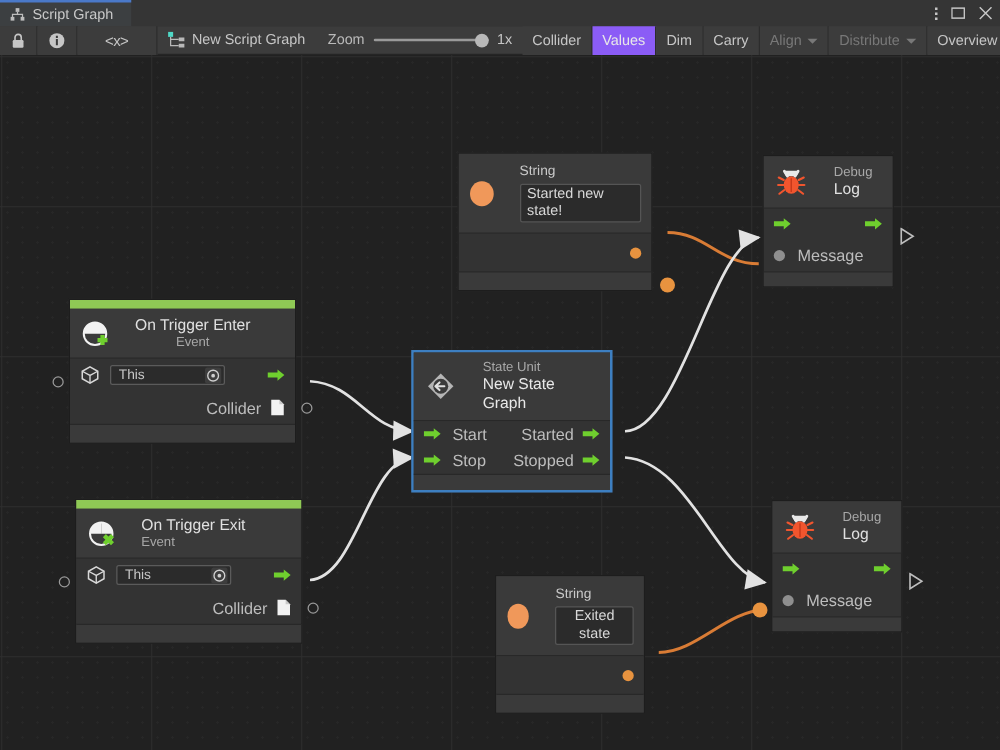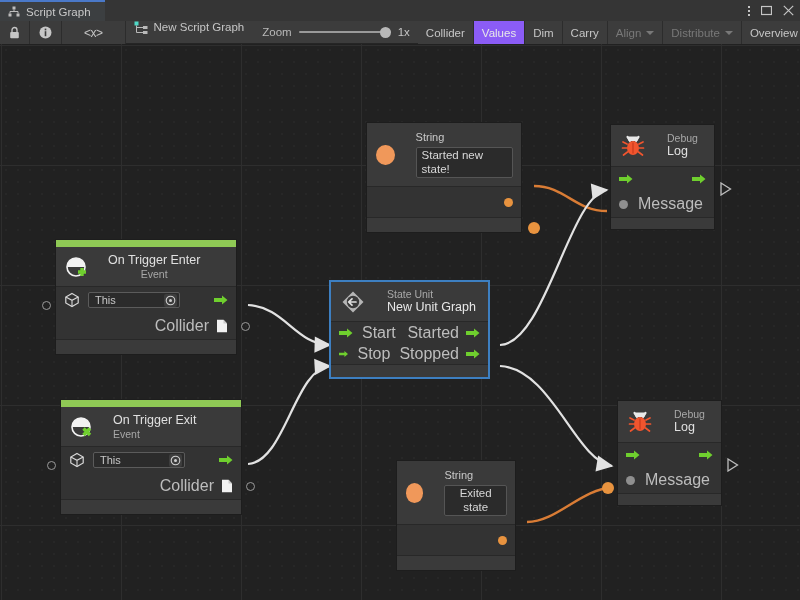--- a/index.html
+++ b/index.html
@@ -50,21 +50,21 @@
     border-right: 1px solid #2c2c2c;
     background: #3c3c3c;
     height: 23px;
   }
   .tb-btn.icon { padding: 0 9px; }
   .tb-btn.active { background: #8b5cf6; color: #e8e8e8; }
   .tb-btn.disabled { color: #787878; }
   .tb-flex { display: flex; align-items: center; }
 
   #graph-name {
-    display: flex; align-items: flex-start; gap: 6px;
+    display: flex; align-items: center; gap: 6px;
     padding: 0 10px 0 8px; color: #c6c6c6;
   }
   #zoomblock { display: flex; align-items: center; gap: 7px; padding: 0 8px; }
   #zoomblock .zlabel { color: #b9b9b9; }
   .slider { position: relative; width: 92px; height: 12px; display:flex; align-items:center; }
   .slider .track { width: 92px; height: 2px; background: #9a9a9a; border-radius: 1px; }
   .slider .knob {
     position: absolute; right: 0px; width: 11px; height: 11px;
     border-radius: 50%; background: #b8b8b8;
   }
@@ -103,21 +103,21 @@
   }
   .node .head .titles { display: flex; flex-direction: column; line-height: 1.18; }
   .node .head .t1 { font-size: 11px; color: #c9c9c9; }
   .node .head .t2 { font-size: 11px; color: #c9c9c9; }
   .node .head.stack .t1 { font-size: 12.5px; color: #e0e0e0; }
   .node .head.stack .t2 { font-size: 10.5px; color: #a8a8a8; }
   .node .body { background: #333333; padding: 0; }
   .node .foot { height: 15px; background: #3a3a3a; border-top: 1px solid #282828; }
 
   .prow { display: flex; align-items: center; height: 22px; padding: 0 8px; position: relative; }
-  .prow .lbl { font-size: 16px; color: #bdbdbd; }
+  .prow .lbl { font-size: 13px; color: #bdbdbd; }
   .prow .rgt { margin-left: auto; display: flex; align-items: center; gap: 7px; }
 
   
   .flow-arrow { width: 14px; height: 10px; display: block; }
   .dot { width: 9px; height: 9px; border-radius: 50%; background: #8f8f8f; display:block; }
   .dot.orange { background: #e8933f; }
   .dot.big { width: 20px; height: 20px; background: #f0985a; }
   .ring { width: 9px; height: 9px; border-radius: 50%; border: 1.5px solid #9a9a9a; display:block; }
 
   
@@ -365,21 +365,21 @@
 
     <div class="node selected" style="left:329px; top:236px; width:161px;">
       <div class="head stack" style="padding:6px 9px;">
         <svg class="icon26" viewBox="0 0 26 26">
           <path d="M13 2.5 L23.5 13 L13 23.5 L2.5 13 Z" fill="#b5b5b5"></path>
           <circle cx="13" cy="13" r="6.2" fill="#3a3a3a"></circle>
           <path d="M16 13H9.6M12 9.8L8.6 13l3.4 3.2" stroke="#e0e0e0" stroke-width="1.7" fill="none" stroke-linecap="round" stroke-linejoin="round"></path>
         </svg>
         <div class="titles">
           <span class="t2">State Unit</span>
-          <span class="t1" style="font-size:12.5px;color:#e8e8e8;">New  Unit  Graph</span>
+          <span class="t1" style="font-size:12.5px;color:#e8e8e8;">New  State  Graph</span>
         </div>
       </div>
       <div class="body">
         <div class="prow" style="height:21px;gap:9px;">
           <svg class="flow-arrow" viewBox="0 0 14 10">
             <path d="M0 3h8V0.5l5.5 4.5L8 9.5V7H0z" fill="#6fcf2e"></path>
           </svg>
           <span class="lbl">Start</span>
           <span class="rgt">
             <span class="lbl">Started</span>

